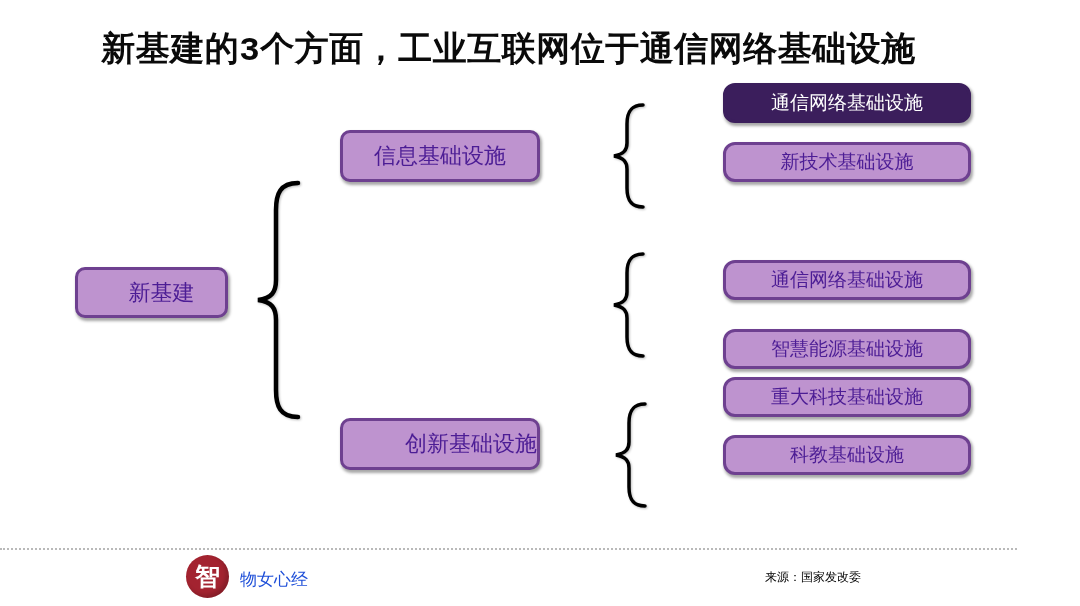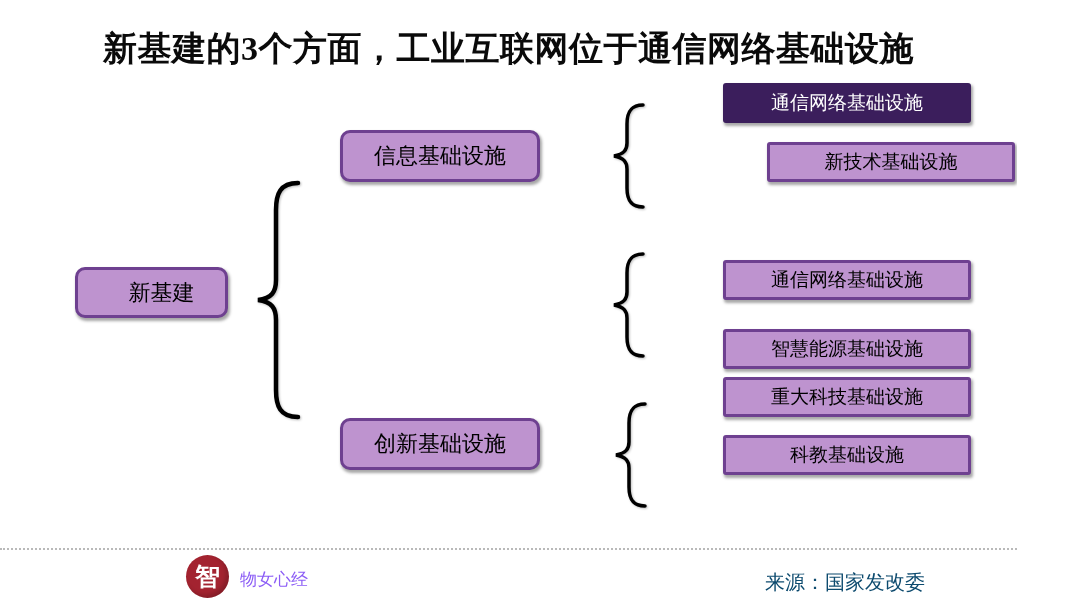--- a/index.html
+++ b/index.html
@@ -2,21 +2,21 @@
 <html><head>
 <meta charset="utf-8">
 <style>
   * { box-sizing: border-box; margin: 0; padding: 0; }
   html, body { background: #ffffff; }
   .canvas {
     position: relative;
     width: 1017px;
     height: 606px;
     background: #ffffff;
-    font-family: Liberation Serif, serif;
+    font-family: Liberation Mono, monospace;
     overflow: hidden;
   }
   .title {
     position: absolute;
     top: 26px; left: 0;
     width: 100%;
     text-align: center;
     font-size: 34px;
     font-weight: 800;
     color: #0a0a0a;
@@ -24,26 +24,26 @@
   }
   .box {
     position: absolute;
     display: flex;
     align-items: center;
     justify-content: center;
     background: #be93cf;
     border: 3px solid #6e4090;
     border-radius: 10px;
     box-shadow: 1.5px 2.5px 3px rgba(0,0,0,0.35);
-    color: #000000;
+    color: #4c1d95;
     white-space: nowrap;
   }
   .root-box { left: 75px; top: 267px; width: 153px; height: 51px; font-size: 22px; padding-left: 20px; }
   .mid-box  { left: 340px; width: 200px; height: 52px; font-size: 22px; }
-  .leaf     { left: 723px; width: 248px; height: 40px; font-size: 19px; border-radius: 3px; }
+  .leaf     { left: 723px; width: 248px; height: 40px; font-size: 19px; border-radius: 12px; }
   .leaf.dark {
     background: #3b1e5c;
     border-color: #3b1e5c;
     color: #ffffff;
   }
   .brace { position: absolute; }
   .brace svg { display: block; filter: drop-shadow(1px 1.5px 1px rgba(0,0,0,0.25)); }
   .footer-rule {
     position: absolute;
     top: 548px; left: 0;
@@ -61,27 +61,27 @@
     align-items: center;
     justify-content: center;
     font-size: 25px;
     font-weight: 700;
     box-shadow: inset -3px -3px 4px rgba(0,0,0,0.18);
   }
   .brand {
     position: absolute;
     left: 240px; top: 568px;
     font-size: 17px;
-    color: #8b5cf6;
+    color: #1d4ed8;
   }
   .source {
     position: absolute;
     left: 765px; top: 569px;
-    font-size: 20px;
-    color: #0c4a6e;
+    font-size: 12px;
+    color: #000000;
   }
 </style>
 </head>
 <body>
 
 <div class="canvas">
 
   <div class="title">新基建的3个方面，工业互联网位于通信网络基础设施</div>
 
   <div class="box root-box">
@@ -90,21 +90,21 @@
 
   <div class="brace" style="left:252px; top:180px;">
     <svg width="52" height="240" viewBox="0 0 52 240" fill="none" xmlns="http://www.w3.org/2000/svg">
       <path d="M46,3 C28,3 24,14 24,30 L24,100 C24,112 20,118 6,120 C20,122 24,128 24,140 L24,210 C24,226 28,237 46,237" stroke="#000000" stroke-width="4.5" stroke-linecap="round" fill="none"></path>
     </svg>
   </div>
 
   <div class="box mid-box" style="top:130px;">
     <span>信息基础设施</span>
   </div>
-  <div class="box mid-box" style="top:418px;">
+  <div class="box mid-box" style="top:418px;justify-content:flex-end;">
     <span>创新基础设施</span>
   </div>
 
   <div class="brace" style="left:610px; top:103px;">
     <svg width="38" height="106" viewBox="0 0 38 106" fill="none" xmlns="http://www.w3.org/2000/svg">
       <path d="M33,2 C20,2 17,10 17,21 L17,40 C17,47 14,51 4,53 C14,55 17,59 17,66 L17,85 C17,96 20,104 33,104" stroke="#000000" stroke-width="3.5" stroke-linecap="round" fill="none"></path>
     </svg>
   </div>
   <div class="brace" style="left:610px; top:252px;">
     <svg width="38" height="106" viewBox="0 0 38 106" fill="none" xmlns="http://www.w3.org/2000/svg">
@@ -113,21 +113,21 @@
   </div>
   <div class="brace" style="left:612px; top:402px;">
     <svg width="38" height="106" viewBox="0 0 38 106" fill="none" xmlns="http://www.w3.org/2000/svg">
       <path d="M33,2 C20,2 17,10 17,21 L17,40 C17,47 14,51 4,53 C14,55 17,59 17,66 L17,85 C17,96 20,104 33,104" stroke="#000000" stroke-width="3.5" stroke-linecap="round" fill="none"></path>
     </svg>
   </div>
 
   <div class="box leaf dark" style="top:83px;">
     <span>通信网络基础设施</span>
   </div>
-  <div class="box leaf" style="top:142px;margin-left:44px;">
+  <div class="box leaf" style="top:142px;">
     <span>新技术基础设施</span>
   </div>
   <div class="box leaf" style="top:260px;">
     <span>通信网络基础设施</span>
   </div>
   <div class="box leaf" style="top:318px;margin-top:11px;">
     <span>智慧能源基础设施</span>
   </div>
   <div class="box leaf" style="top:377px;align-items:center;">
     <span>重大科技基础设施</span>

